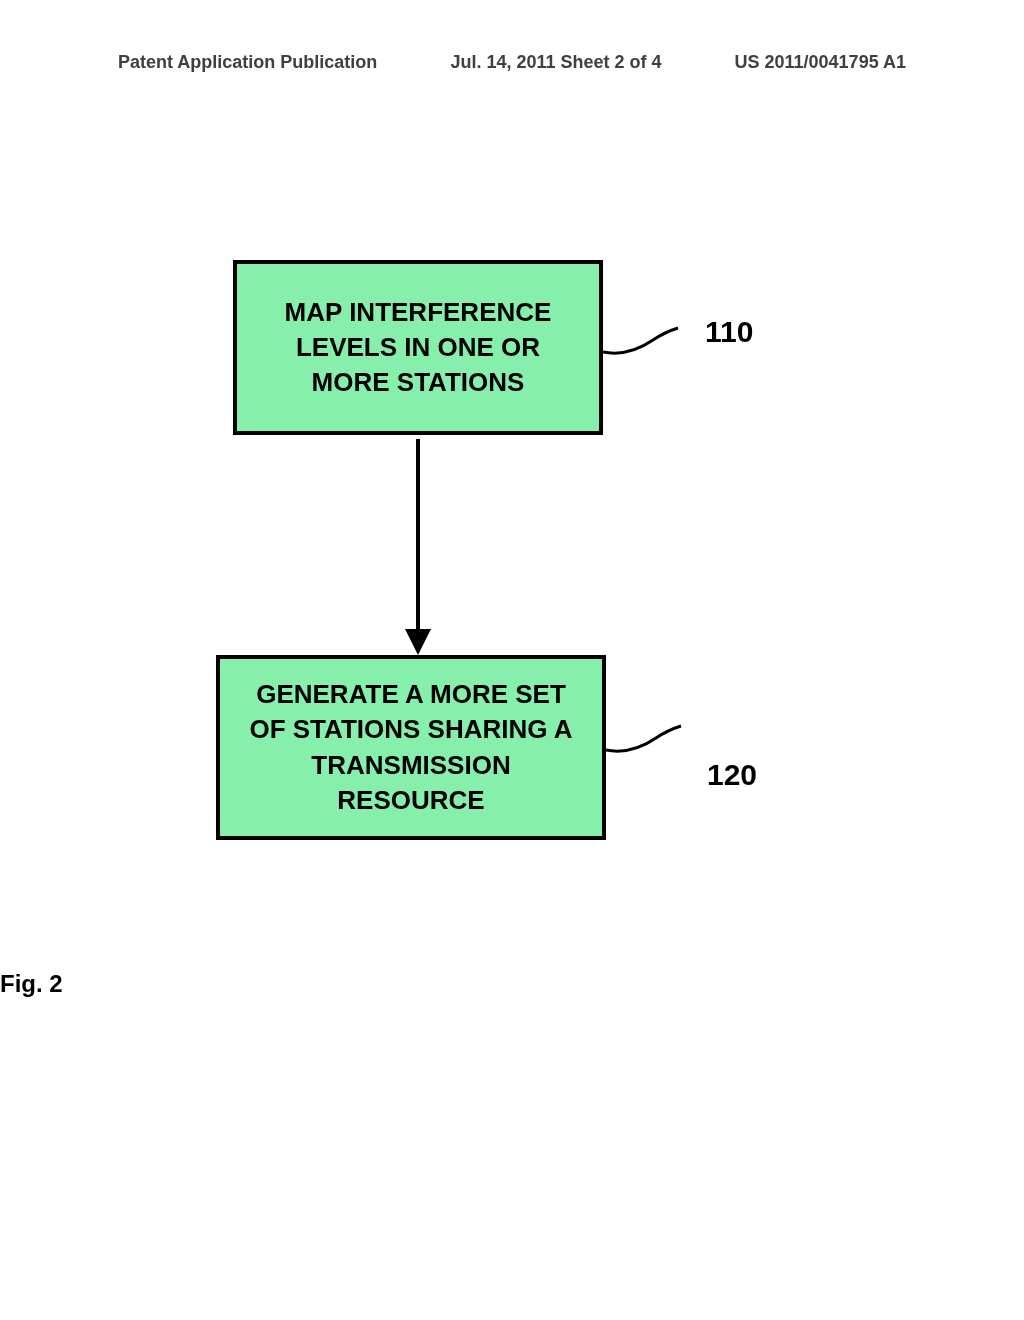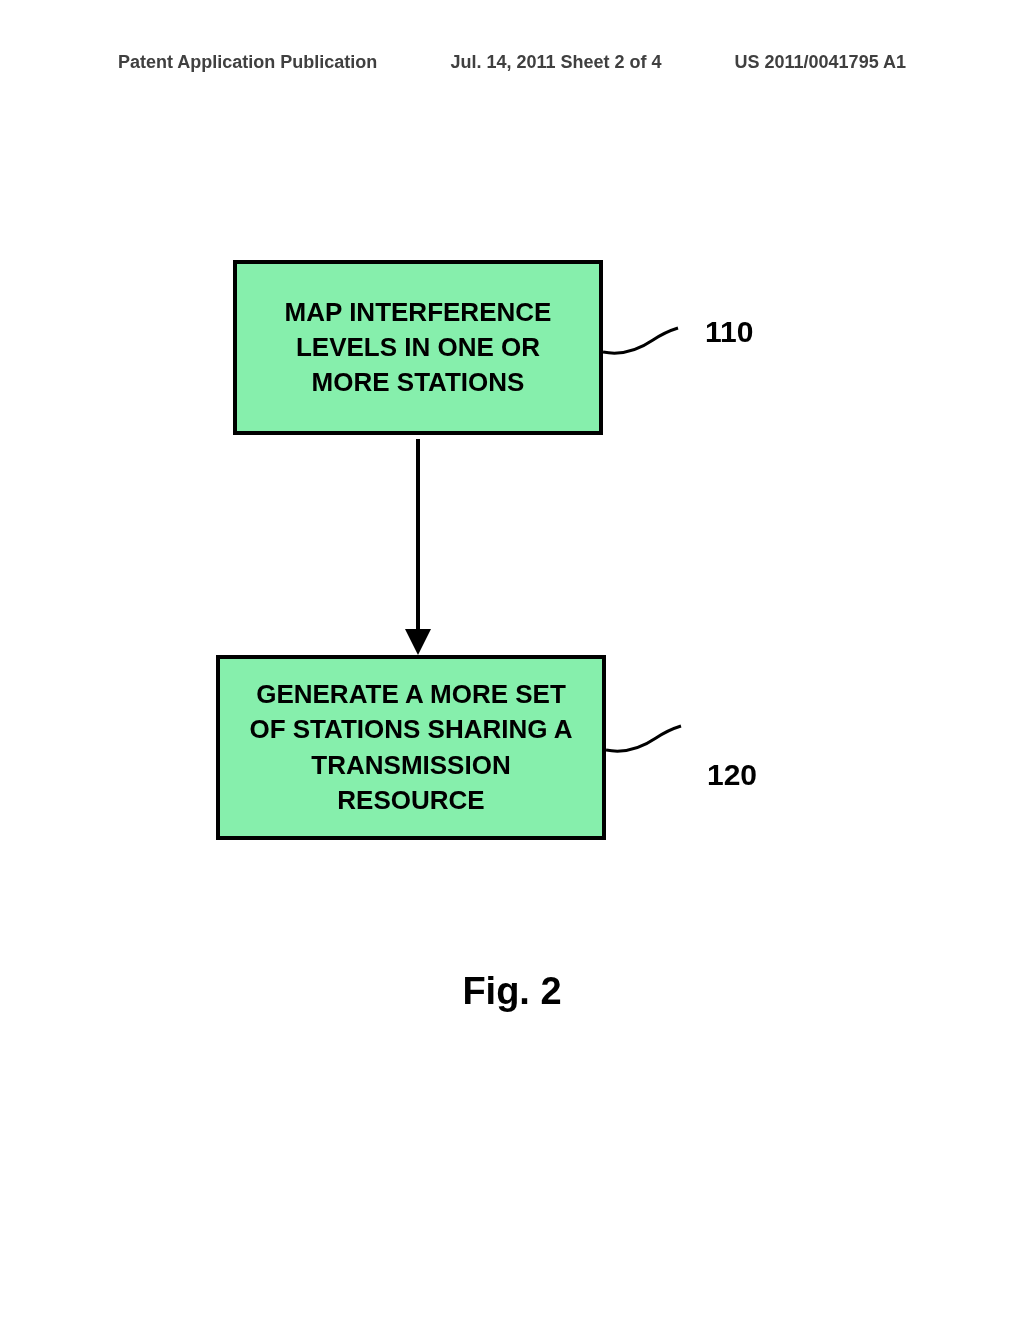--- a/index.html
+++ b/index.html
@@ -114,22 +114,21 @@
     .label-120 {
       left: 707px;
       top: 450px;
       margin-top: 48px;
     }
     .figure-caption {
       position: absolute;
       left: 0;
       width: 100%;
       top: 710px;
-      text-align: center;
-      font-size: 38px;
+      font-size: 24px;
       font-weight: bold;
       color: #000;
     }
   </style>
 </head>
 <body>
 
 <div class="header">
   <span class="header-left">Patent Application Publication</span>
   <span class="header-center">Jul. 14, 2011  Sheet 2 of 4</span>

